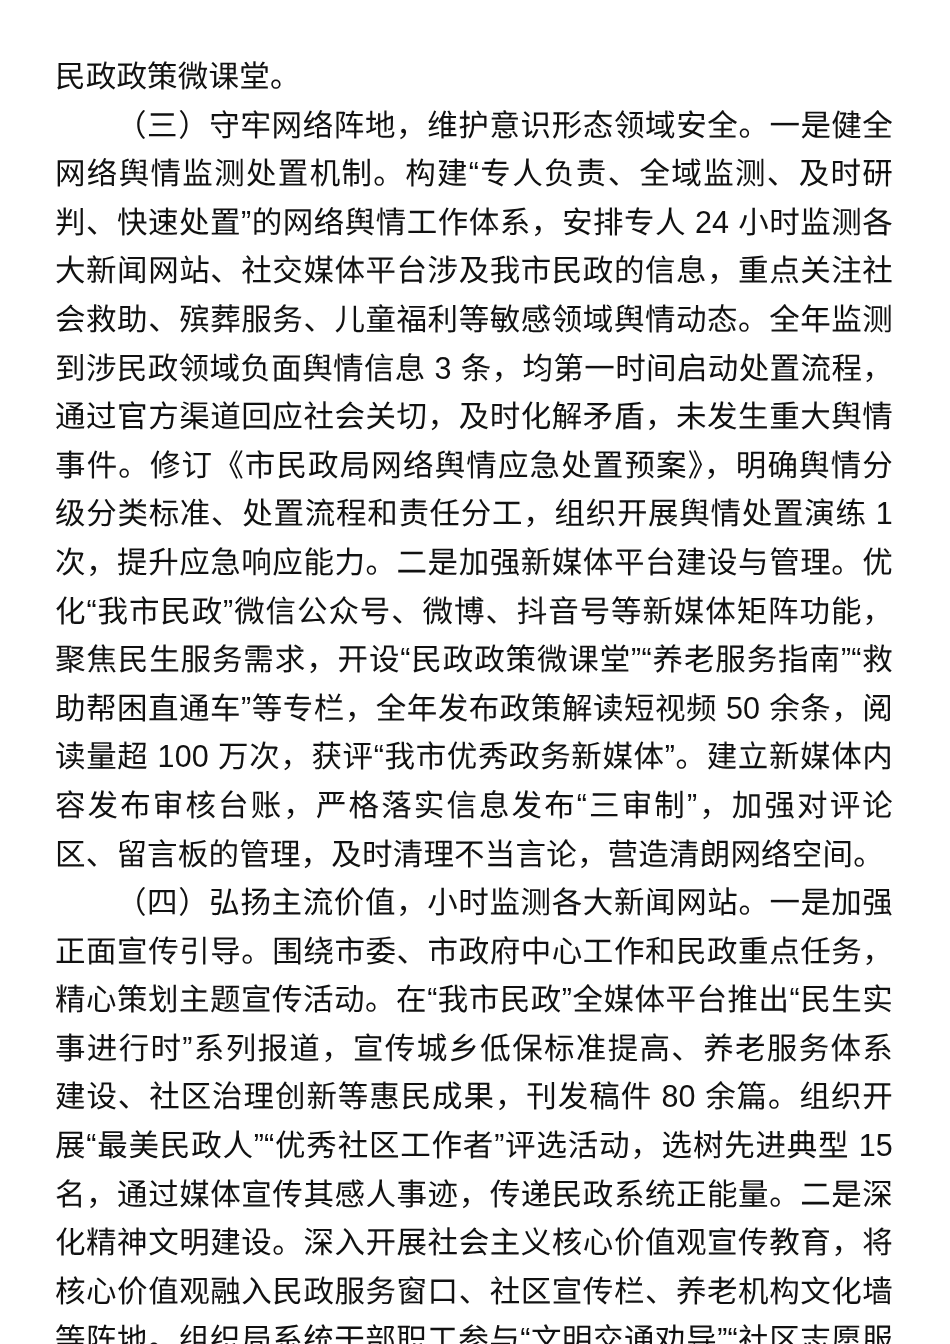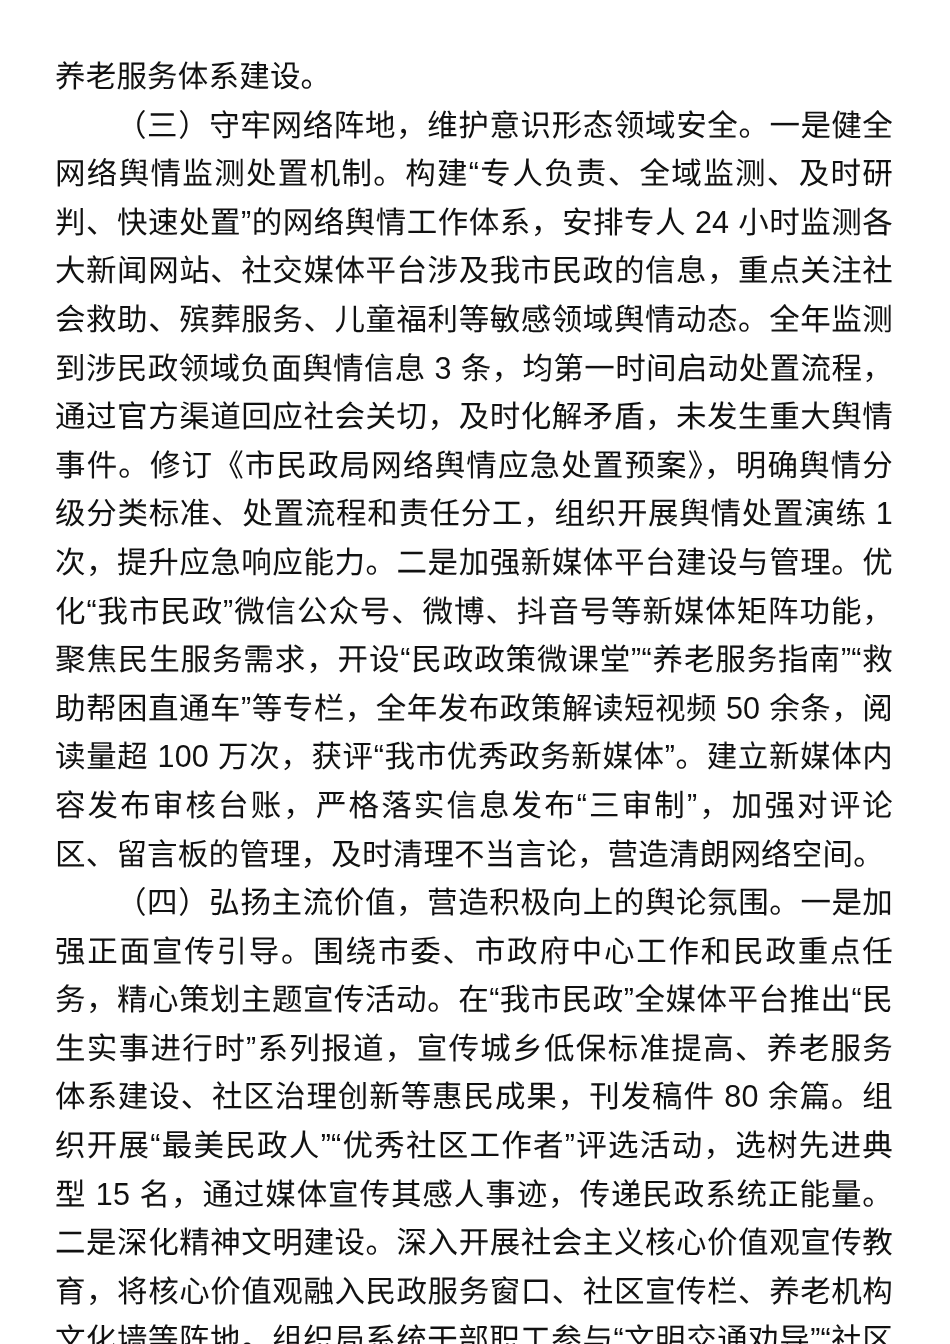--- a/index.html
+++ b/index.html
@@ -59,25 +59,25 @@
     margin-top: 0;
   }
 </style>
 </head>
 <body>
 
 <div class="page">
   <div class="doc-body">
 
     <p class="para">
-      <span>养老服务体系建设。</span>
+      <span>民政政策微课堂。</span>
     </p>
 
     <p class="para indent">
       <span class="run-in-head">（三）守牢网络阵地，维护意识形态领域安全。</span><span>一是健全网络舆情监测处置机制。构建“专人负责、全域监测、及时研判、快速处置”的网络舆情工作体系，安排专人 24 小时监测各大新闻网站、社交媒体平台涉及我市民政的信息，重点关注社会救助、殡葬服务、儿童福利等敏感领域舆情动态。全年监测到涉民政领域负面舆情信息 3 条，均第一时间启动处置流程，通过官方渠道回应社会关切，及时化解矛盾，未发生重大舆情事件。修订《市民政局网络舆情应急处置预案》，明确舆情分级分类标准、处置流程和责任分工，组织开展舆情处置演练 1 次，提升应急响应能力。二是加强新媒体平台建设与管理。优化“我市民政”微信公众号、微博、抖音号等新媒体矩阵功能，聚焦民生服务需求，开设“民政政策微课堂”“养老服务指南”“救助帮困直通车”等专栏，全年发布政策解读短视频 50 余条，阅读量超 100 万次，获评“我市优秀政务新媒体”。建立新媒体内容发布审核台账，严格落实信息发布“三审制”，加强对评论区、留言板的管理，及时清理不当言论，营造清朗网络空间。</span>
     </p>
 
     <p class="para indent">
-      <span class="run-in-head">（四）弘扬主流价值，营造积极向上的舆论氛围。</span><span>一是加强正面宣传引导。围绕市委、市政府中心工作和民政重点任务，精心策划主题宣传活动。在“我市民政”全媒体平台推出“民生实事进行时”系列报道，宣传城乡低保标准提高、养老服务体系建设、社区治理创新等惠民成果，刊发稿件 80 余篇。组织开展“最美民政人”“优秀社区工作者”评选活动，选树先进典型 15 名，通过媒体宣传其感人事迹，传递民政系统正能量。二是深化精神文明建设。深入开展社会主义核心价值观宣传教育，将核心价值观融入民政服务窗口、社区宣传栏、养老机构文化墙等阵地。组织局系统干部职工参与“文明交通劝导”“社区志愿服务”等活动，全年开展志愿</span>
+      <span class="run-in-head">（四）弘扬主流价值，小时监测各大新闻网站。</span><span>一是加强正面宣传引导。围绕市委、市政府中心工作和民政重点任务，精心策划主题宣传活动。在“我市民政”全媒体平台推出“民生实事进行时”系列报道，宣传城乡低保标准提高、养老服务体系建设、社区治理创新等惠民成果，刊发稿件 80 余篇。组织开展“最美民政人”“优秀社区工作者”评选活动，选树先进典型 15 名，通过媒体宣传其感人事迹，传递民政系统正能量。二是深化精神文明建设。深入开展社会主义核心价值观宣传教育，将核心价值观融入民政服务窗口、社区宣传栏、养老机构文化墙等阵地。组织局系统干部职工参与“文明交通劝导”“社区志愿服务”等活动，全年开展志愿</span>
     </p>
 
   </div>
 </div>
 
 </body></html>

